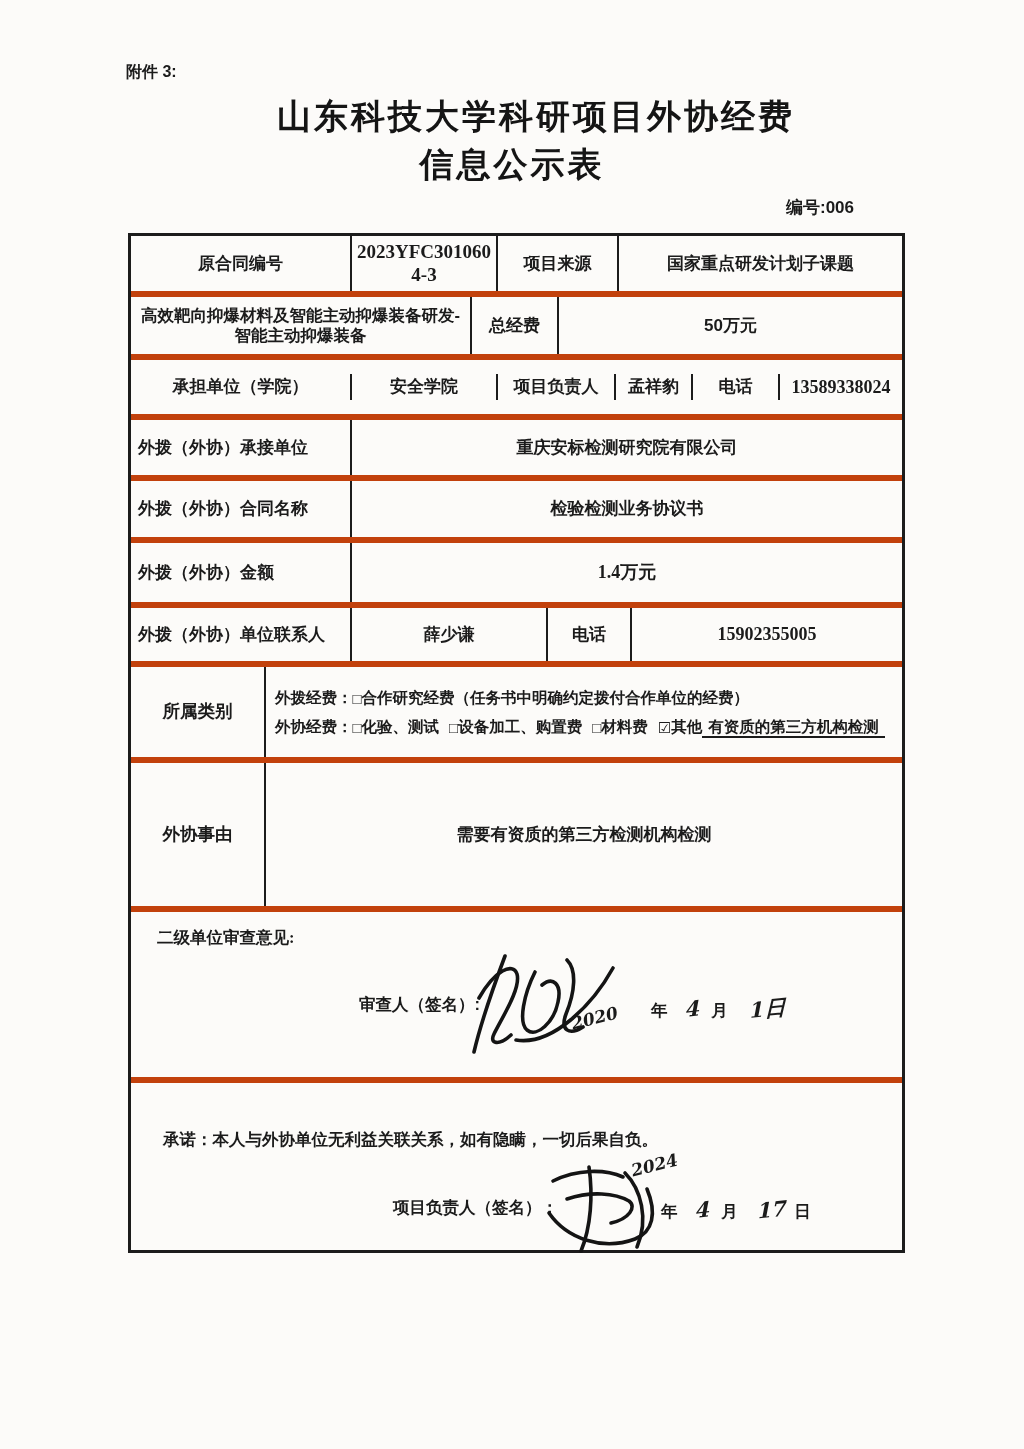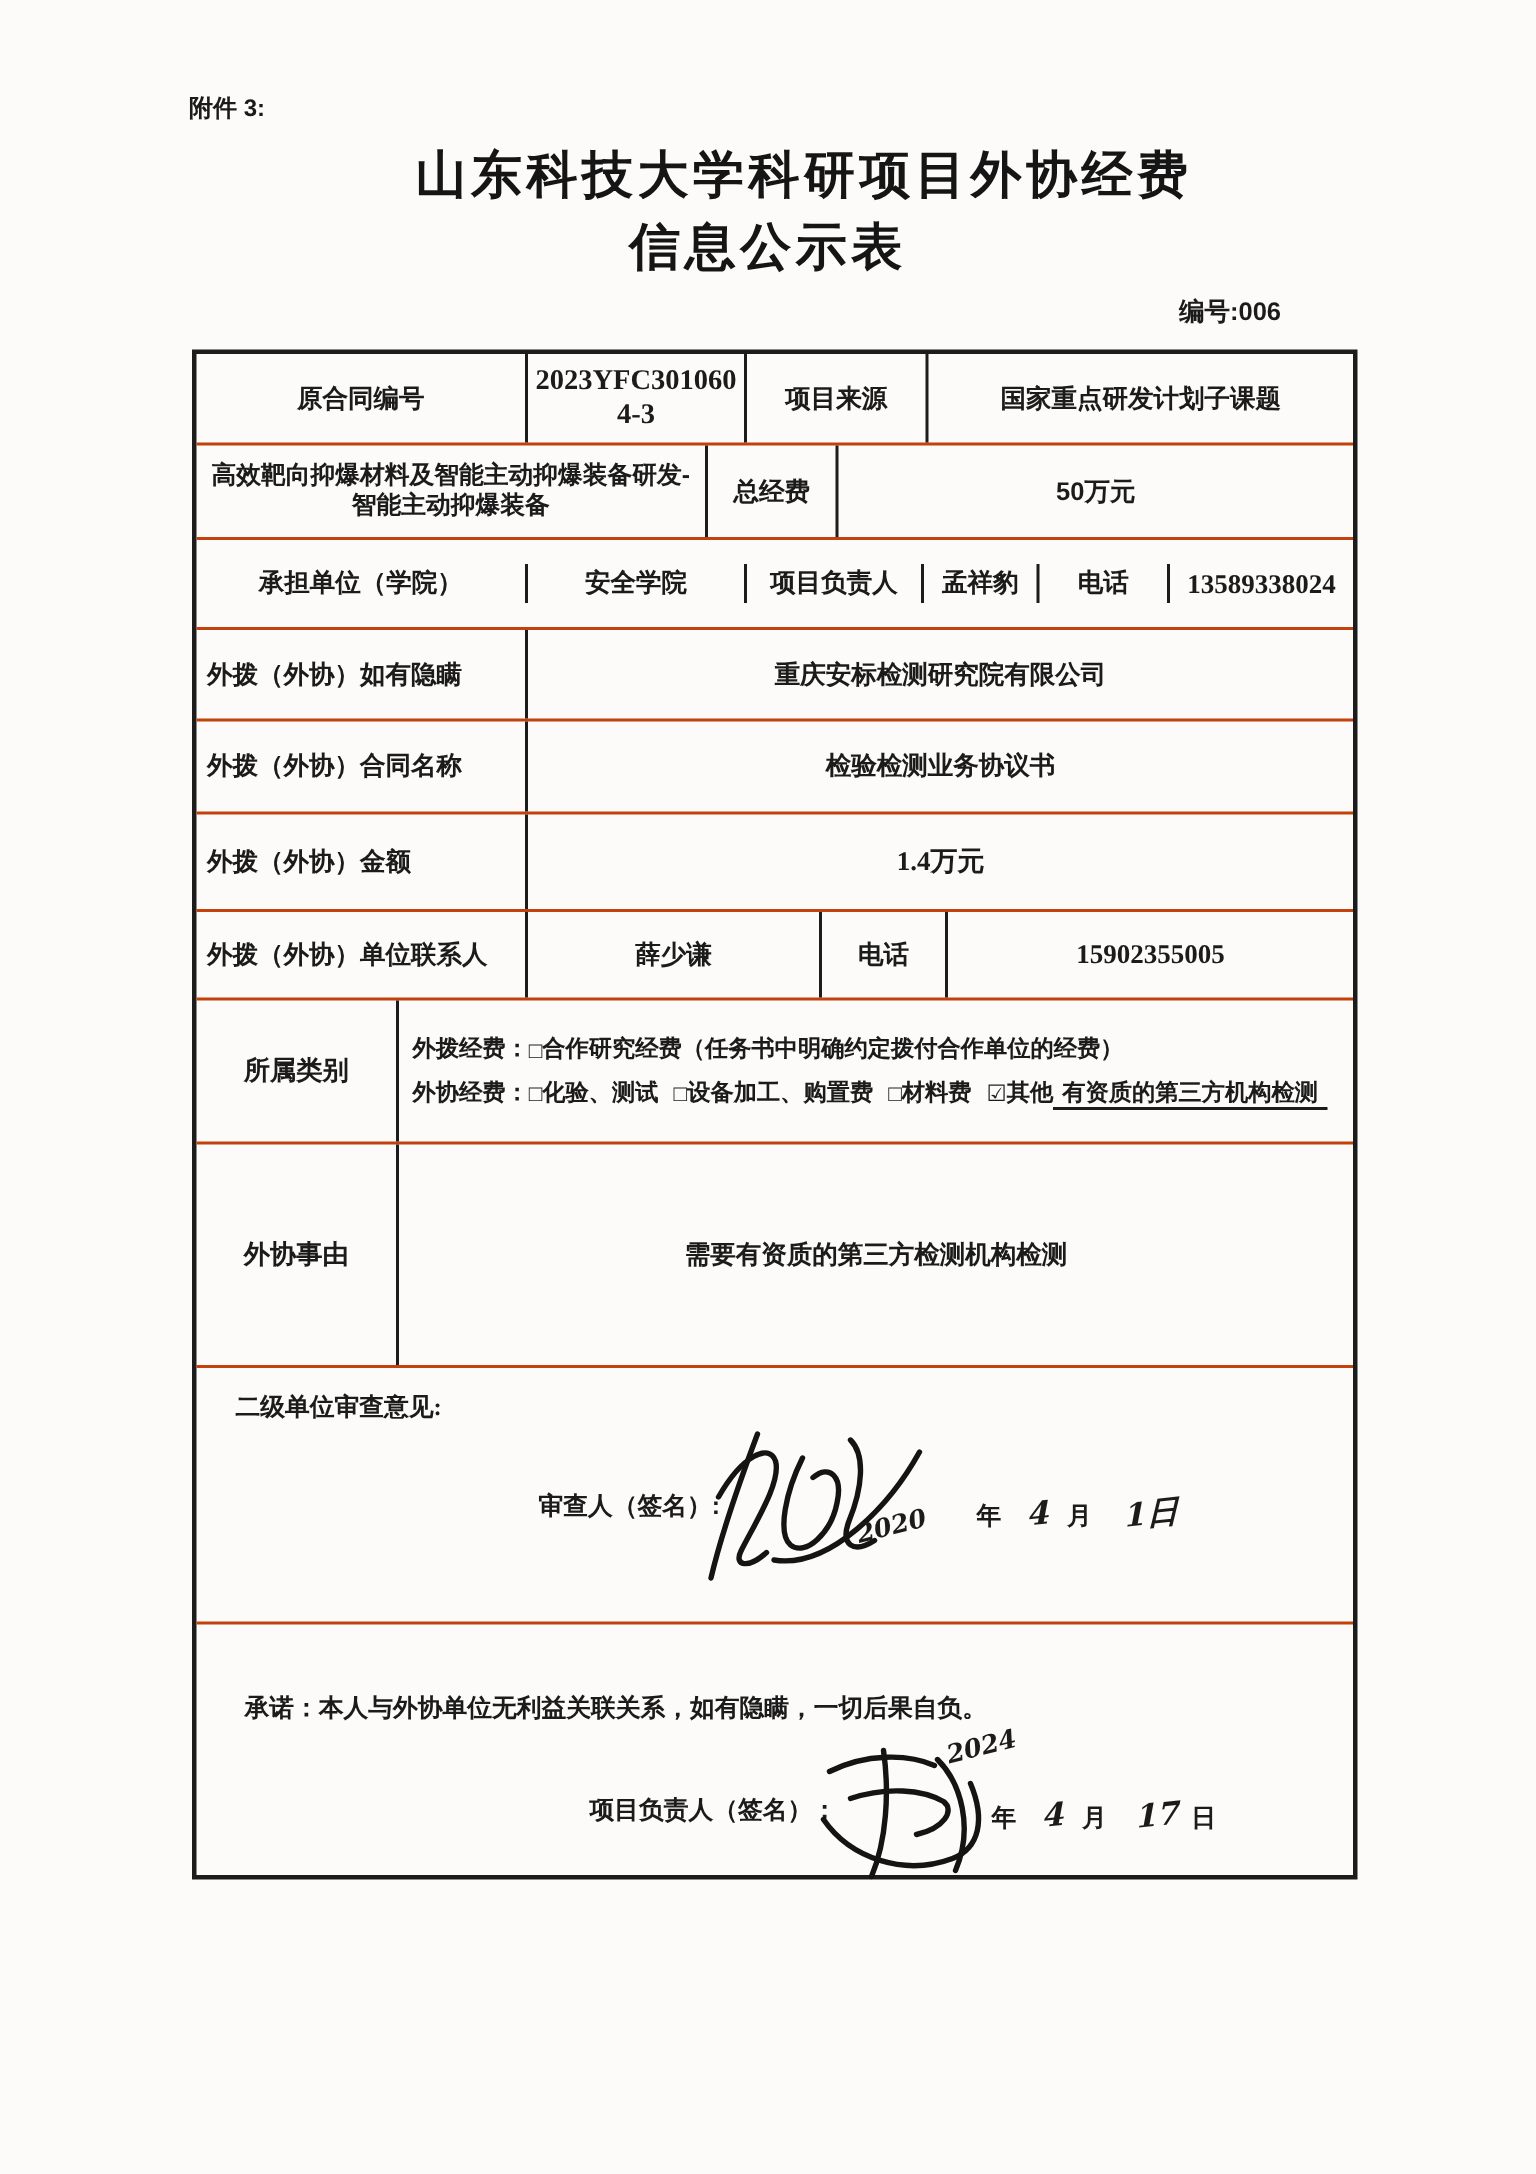--- a/index.html
+++ b/index.html
@@ -20,21 +20,21 @@
   .title{left:0;width:1024px;text-align:center;font-weight:700;font-size:34px;letter-spacing:3px;color:#151515;}
   .title1{top:94px;padding-left:24px;}
   .title2{top:142px;}
   .serial{left:786px;top:196px;font-size:17px;font-weight:700;}
   
   .tbl{
     position:absolute;left:128px;top:233px;width:777px;height:1020px;
     border:3px solid #1c1c1c;box-sizing:border-box;
     background:transparent;
   }
-  .trow{display:flex;width:100%;box-sizing:border-box;border-bottom:2px solid #c2410c;}
+  .trow{display:flex;width:100%;box-sizing:border-box;border-bottom:6px solid #c2410c;}
   .trow.last{border-bottom:none;}
   .tc{
     box-sizing:border-box;border-right:2px solid #1c1c1c;
     display:flex;align-items:center;justify-content:center;
     font-weight:700;font-size:17px;line-height:1.25;text-align:center;
     padding:2px 4px;flex:0 0 auto;
   }
   .tc.lastc{border-right:none;flex:1 1 auto;}
   .tc.leftalign{justify-content:flex-start;text-align:left;padding-left:7px;}
   .serifv{font-family:"Liberation Serif", serif;font-size:19px;}
@@ -93,21 +93,21 @@
     <div class="trow" style="height:60px;align-items:center;">
       <div class="tc" style="width:221px;">承担单位（学院）</div>
       <div class="tc" style="width:146px;">安全学院</div>
       <div class="tc" style="width:118px;">项目负责人</div>
       <div class="tc" style="width:77px;">孟祥豹</div>
       <div class="tc" style="width:87px;">电话</div>
       <div class="tc lastc serifv" style="font-size:18px;">13589338024</div>
     </div>
 
     <div class="trow" style="height:61px;">
-      <div class="tc leftalign" style="width:221px;">外拨（外协）如有隐瞒</div>
+      <div class="tc leftalign" style="width:221px;">外拨（外协）承接单位</div>
       <div class="tc lastc">重庆安标检测研究院有限公司</div>
     </div>
 
     <div class="trow" style="height:62px;">
       <div class="tc leftalign" style="width:221px;">外拨（外协）合同名称</div>
       <div class="tc lastc">检验检测业务协议书</div>
     </div>
 
     <div class="trow" style="height:65px;">
       <div class="tc leftalign" style="width:221px;">外拨（外协）金额</div>

